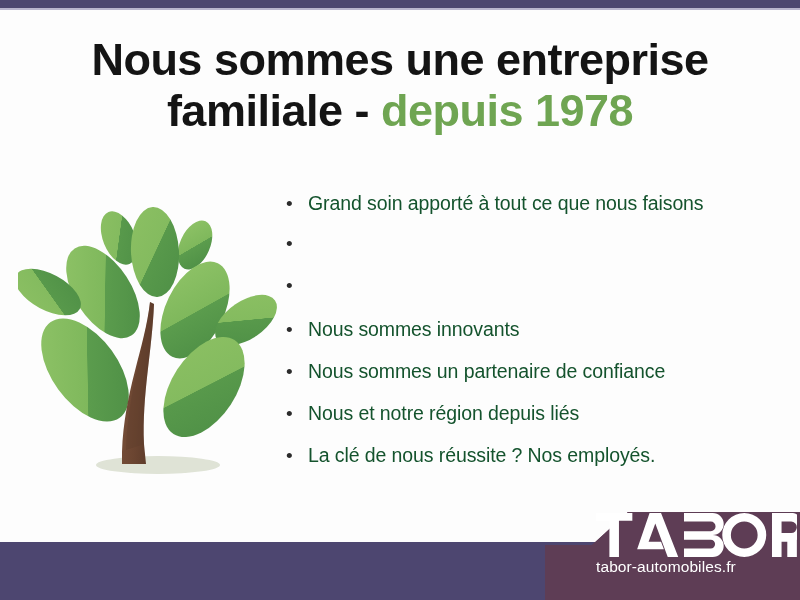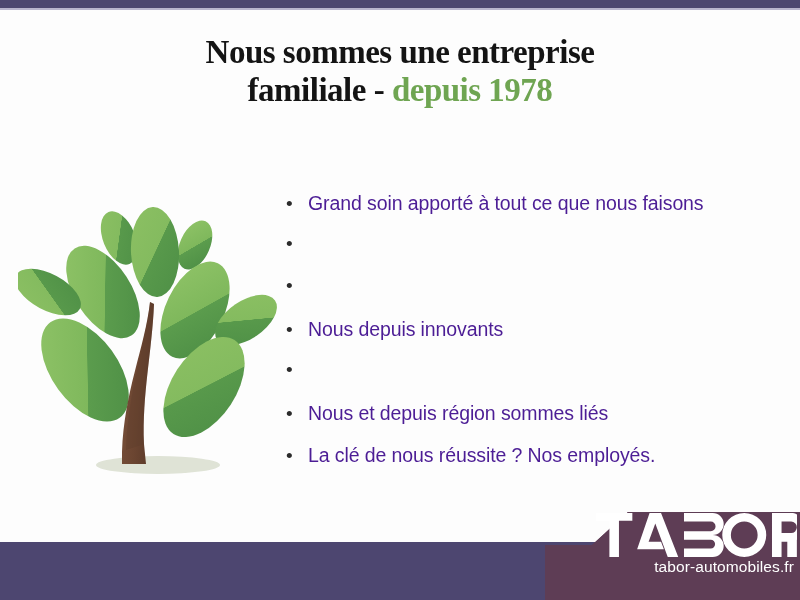--- a/index.html
+++ b/index.html
@@ -37,26 +37,25 @@
   
   .title-block {
     position: absolute;
     left: 40px;
     top: 34px;
     width: 720px;
     text-align: center;
     line-height: 1.14;
   }
   .title-line {
-    font-size: 33px;
+    font-size: 45px;
     font-weight: bold;
     color: #141414;
     letter-spacing: -0.5px;
     white-space: nowrap;
-    font-family: Liberation Serif, serif;
   }
   .title-accent {
     color: #6fa552;
   }
   .title-dash {
     color: #141414;
   }
 
   
   .bullets {
@@ -72,21 +71,21 @@
   }
   .bullet-dot {
     width: 22px;
     flex: 0 0 22px;
     color: #2b2b2b;
     font-size: 19px;
     line-height: 1;
   }
   .bullet-text {
     font-size: 19.5px;
-    color: #4c1d95;
+    color: #14532d;
     white-space: nowrap;
     letter-spacing: -0.1px;
   }
 
   
   .tree {
     position: absolute;
     left: 18px;
     top: 182px;
     width: 268px;
@@ -109,21 +108,21 @@
     width: 260px;
     height: 92px;
   }
   .logo-panel svg { display: block; }
 
   .logo-content {
     position: absolute;
     left: 596px;
     top: 513px;
     width: 198px;
-    text-align: right;
+    text-align: left;
     pointer-events: none;
   }
   .logo-wordmark {
     height: 44px;
     display: block;
     margin: 0 auto;
   }
   .logo-url {
     font-size: 15.5px;
     color: #ffffff;
@@ -203,28 +202,29 @@
       <span class="bullet-text">Grand soin apporté à tout ce que nous faisons</span>
     </div>
     <div class="bullet-row">
       <span class="bullet-dot">•</span>
     </div>
     <div class="bullet-row">
       <span class="bullet-dot">•</span>
     </div>
     <div class="bullet-row">
       <span class="bullet-dot">•</span>
-      <span class="bullet-text">Nous depuis innovants</span>
-    </div>
-    <div class="bullet-row">
-      <span class="bullet-dot">•</span>
-    </div>
-    <div class="bullet-row">
-      <span class="bullet-dot">•</span>
-      <span class="bullet-text">Nous et depuis région sommes liés</span>
+      <span class="bullet-text">Nous sommes innovants</span>
+    </div>
+    <div class="bullet-row">
+      <span class="bullet-dot">•</span>
+      <span class="bullet-text">Nous sommes un partenaire de confiance</span>
+    </div>
+    <div class="bullet-row">
+      <span class="bullet-dot">•</span>
+      <span class="bullet-text">Nous et notre région depuis liés</span>
     </div>
     <div class="bullet-row">
       <span class="bullet-dot">•</span>
       <span class="bullet-text">La clé de nous réussite ? Nos employés.</span>
     </div>
   </div>
 
   <div class="bottom-bar"></div>
 
   <div class="logo-panel">

